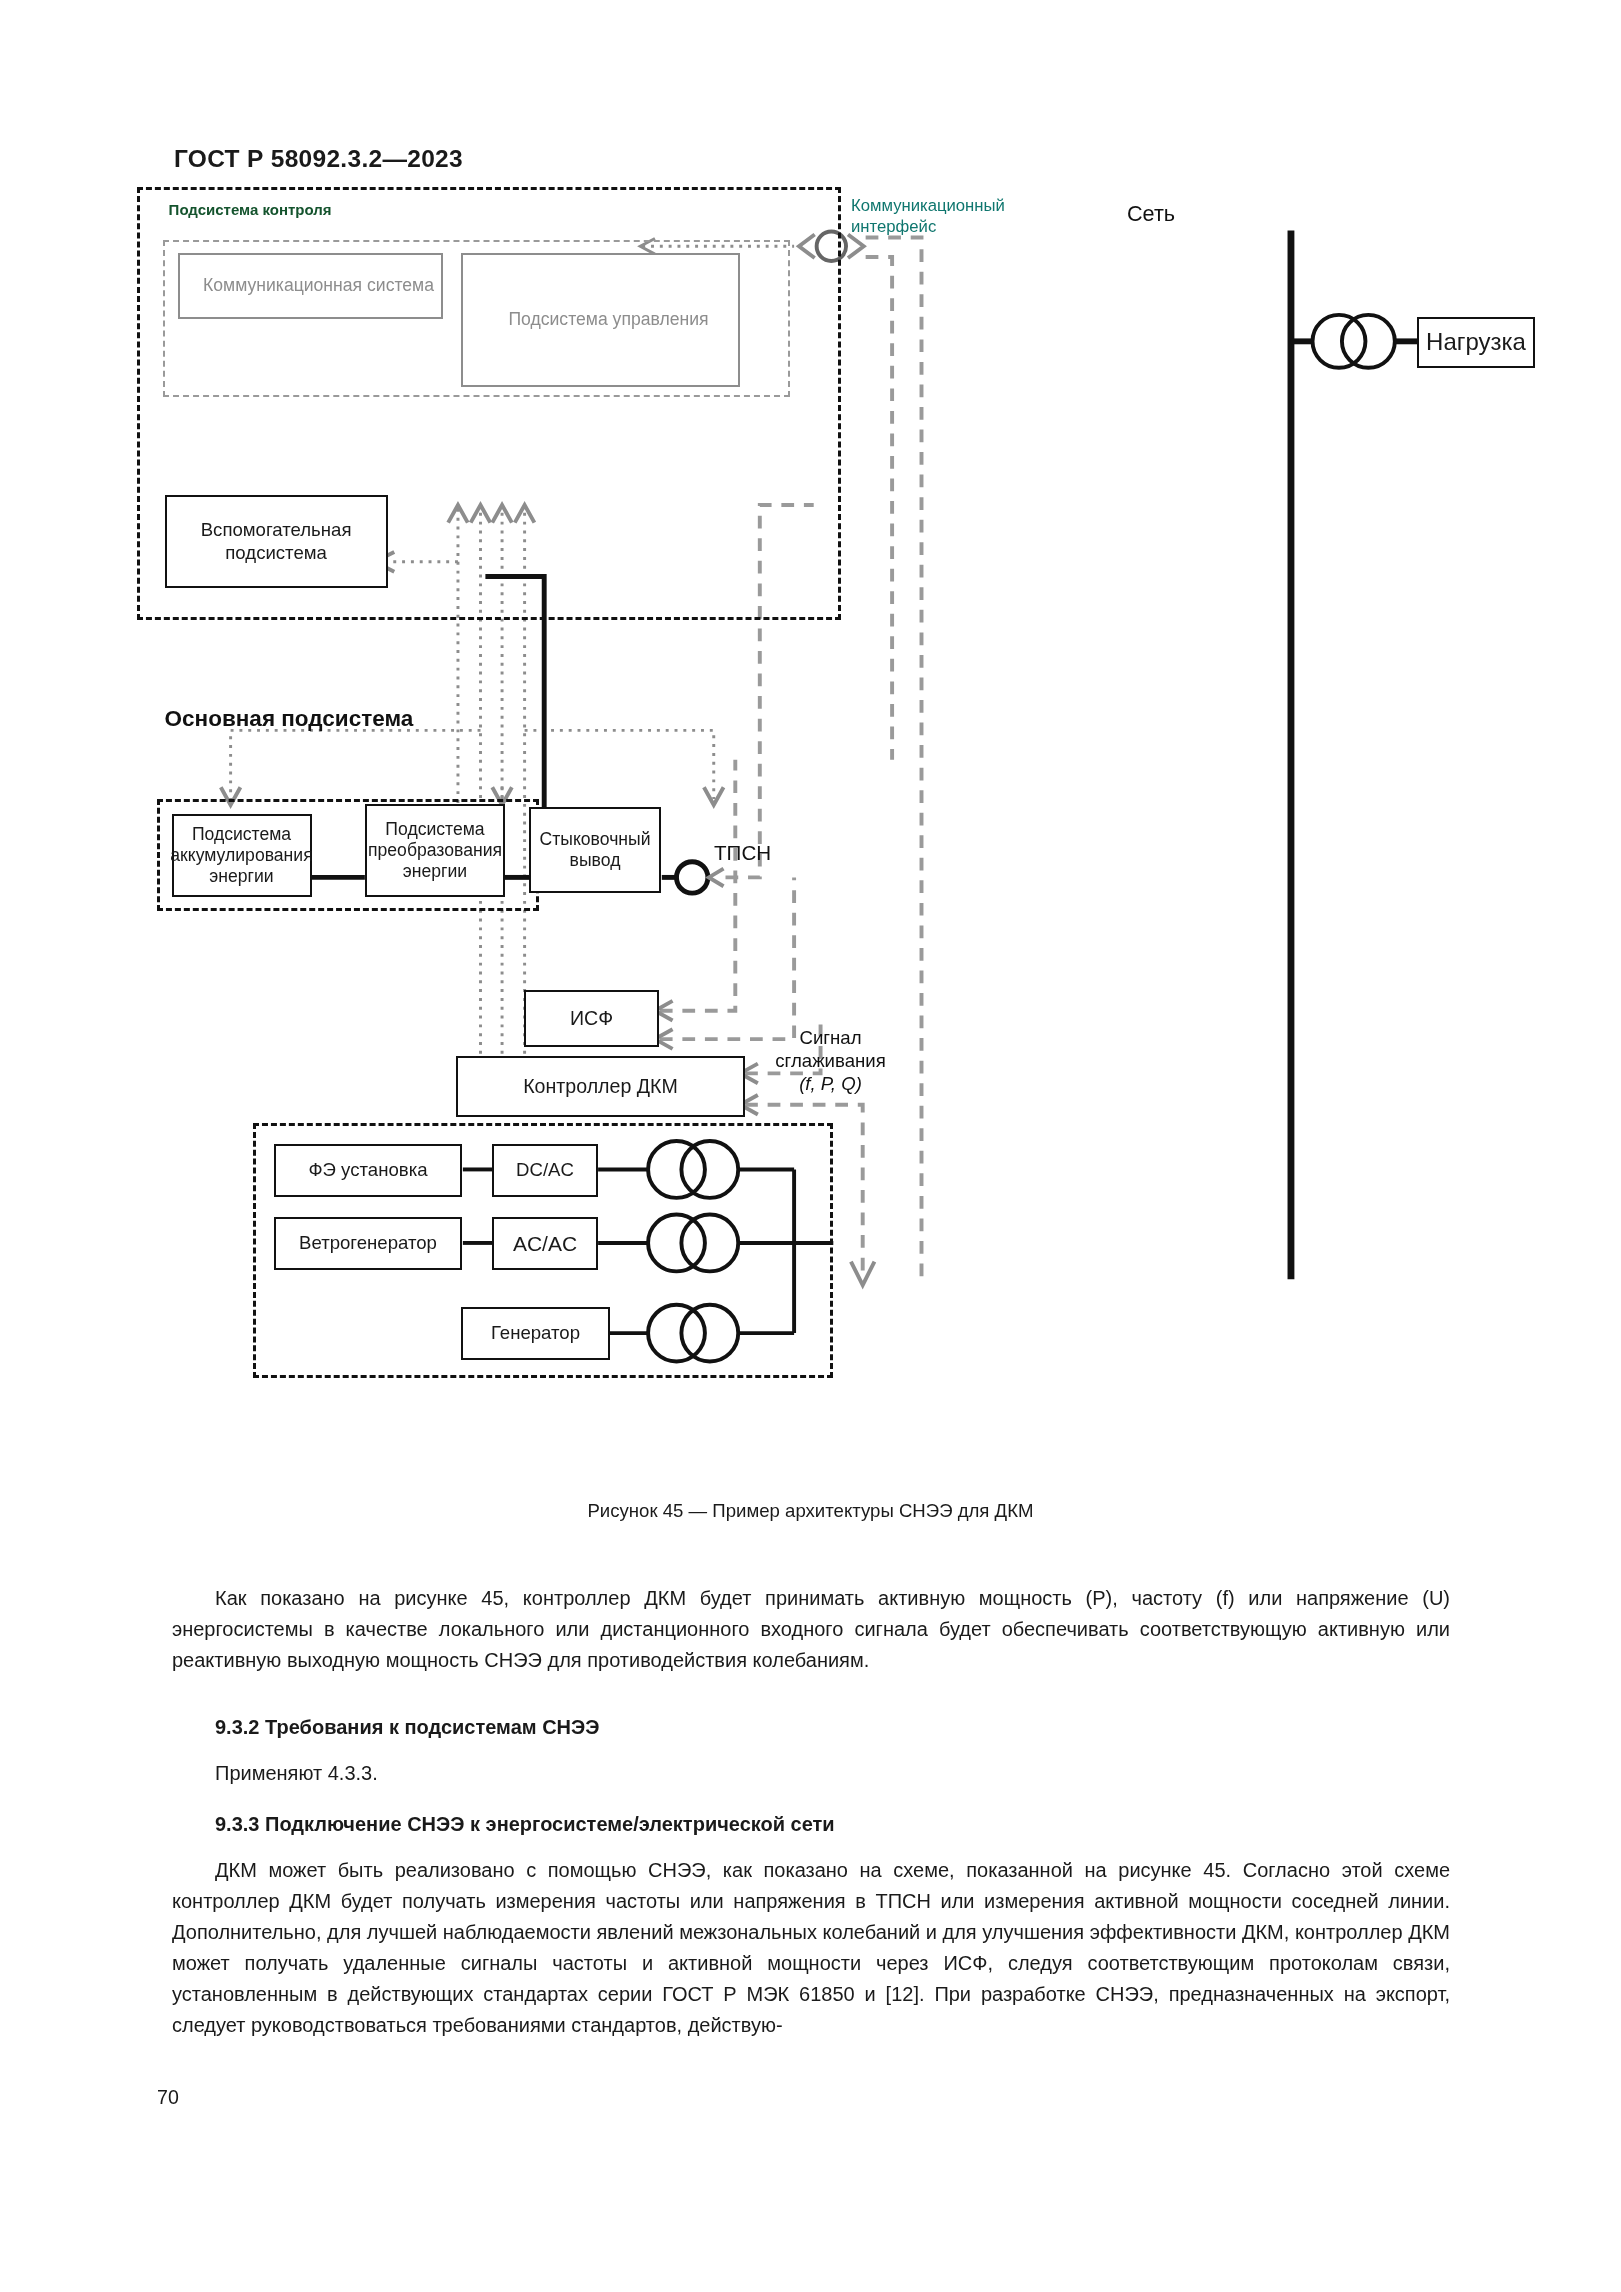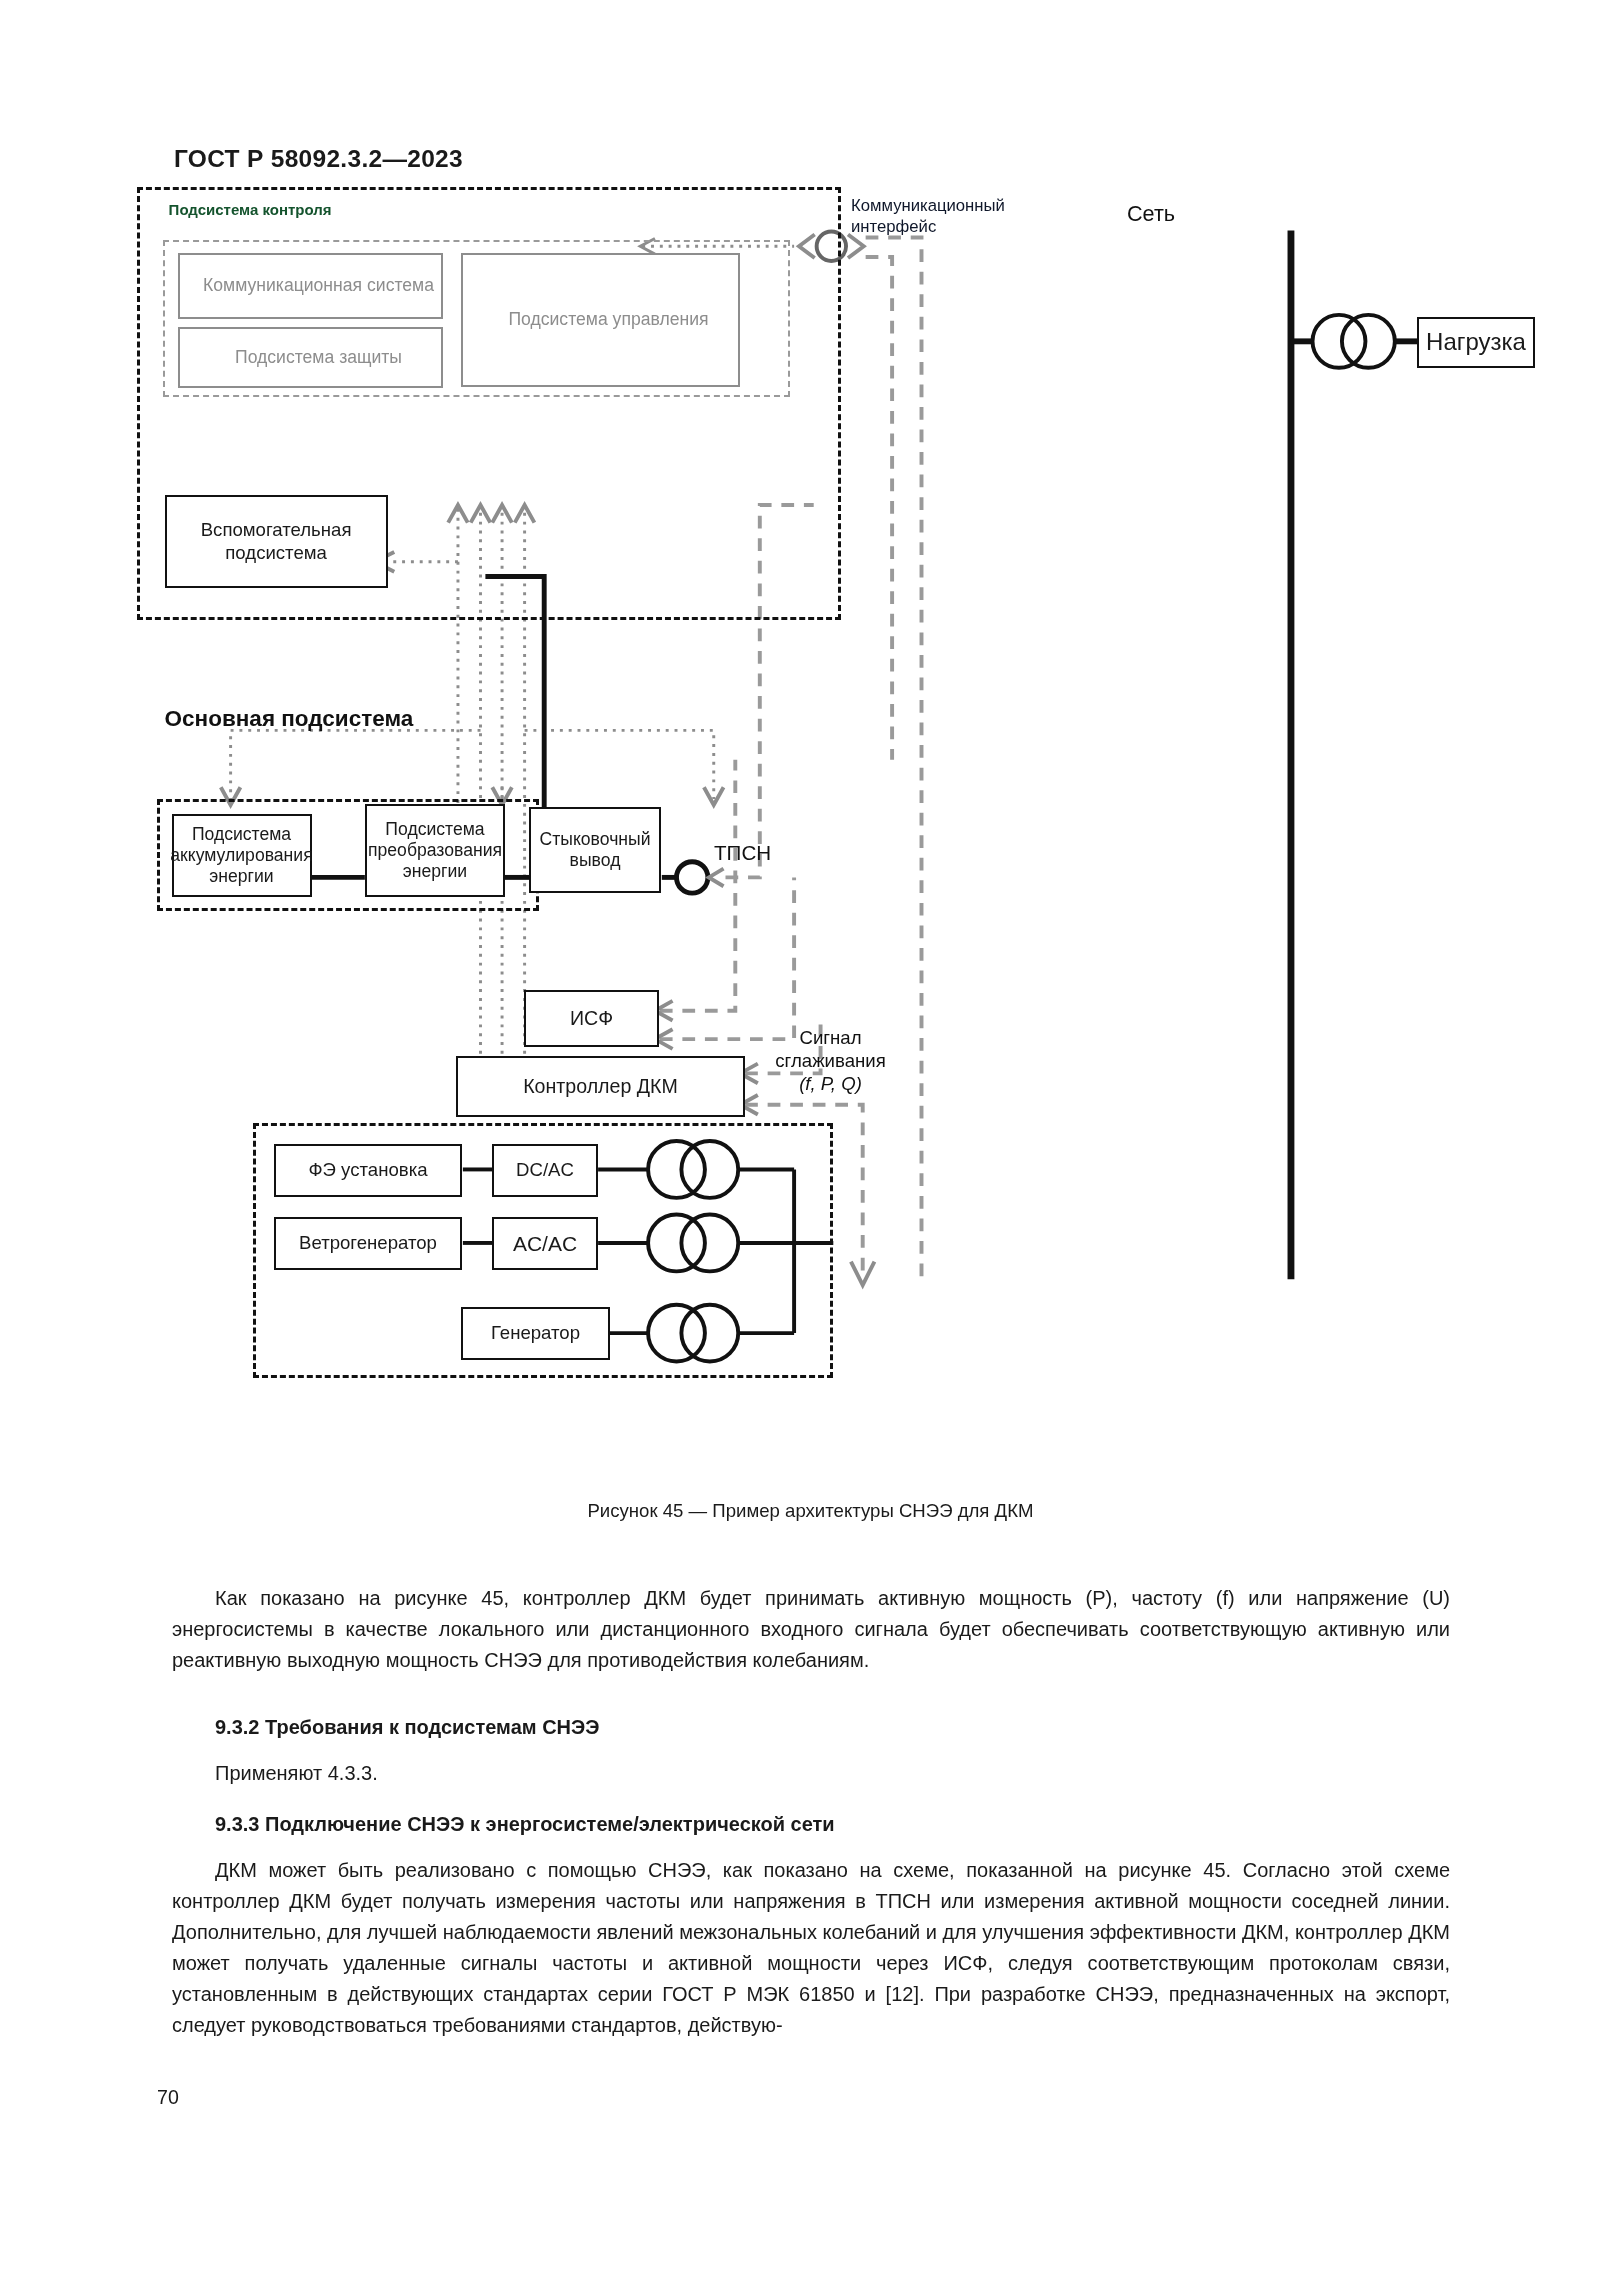--- a/index.html
+++ b/index.html
@@ -13,21 +13,21 @@
   .fig svg{position:absolute;left:0;top:0;}
 
   .box{position:absolute;box-sizing:border-box;background:#fff;border:2.9px solid #111;
        display:flex;align-items:center;justify-content:center;text-align:center;line-height:1.2;}
   .gbox{position:absolute;box-sizing:border-box;background:#fff;border:2.9px solid #8d8d8d;color:#8d8d8d;
        display:flex;align-items:center;justify-content:center;text-align:center;line-height:1.2;padding-left:16px;}
   .dash-b{position:absolute;box-sizing:border-box;border:3.9px dashed #111;background:transparent;}
   .dash-g{position:absolute;box-sizing:border-box;border:2.9px dashed #9a9a9a;background:transparent;}
   .ttl-g{position:absolute;color:#14532d;font-weight:bold;font-size:15px;}
   .ttl-b{position:absolute;color:#111;font-weight:bold;font-size:22.5px;}
-  .plain{position:absolute;font-size:16.7px;color:#0f172a;line-height:1.25;}
+  .plain{position:absolute;font-size:16.7px;color:#0f766e;line-height:1.25;}
   .plain-d{position:absolute;font-size:17.6px;color:#111;line-height:1.25;}
 
   .cap{position:absolute;left:0;right:0;top:1500px;text-align:center;font-size:18.6px;}
 
   
   .txt{position:absolute;left:157px;width:1308px;font-size:20px;line-height:31px;
        text-align:justify;text-justify:inter-word;}
   .txt p{margin:15px;}
   .ind{text-indent:43px;}
   .h{font-weight:bold;}
@@ -135,23 +135,20 @@
 
     <div class="dash-b" style="left:-9.8px;top:-24.5px;width:704px;height:433px;"></div>
 
     <div class="ttl-g" style="left:21.6px;top:-9.8px;">Подсистема контроля</div>
 
     <div class="dash-g" style="left:15.7px;top:29px;width:627px;height:157px;"></div>
 
     <div class="gbox" style="left:31px;top:42px;width:265px;height:66px;font-size:17.6px;">
       <span>Коммуникационная система</span>
     </div>
-    <div class="gbox" style="left:31px;top:116px;width:265px;height:61px;font-size:17.6px;">
-      <span>Подсистема защиты</span>
-    </div>
     <div class="gbox" style="left:314px;top:42px;width:279px;height:134px;font-size:17.6px;">
       <span>Подсистема управления</span>
     </div>
 
     <div class="plain-d" style="left:980px;top:-9.8px;font-size:21.6px;">Сеть</div>
     <div class="plain" style="left:704px;top:-14.7px;width:176px;">
       <span>Коммуникационный</span><br>
       <span>интерфейс</span>
     </div>
 

